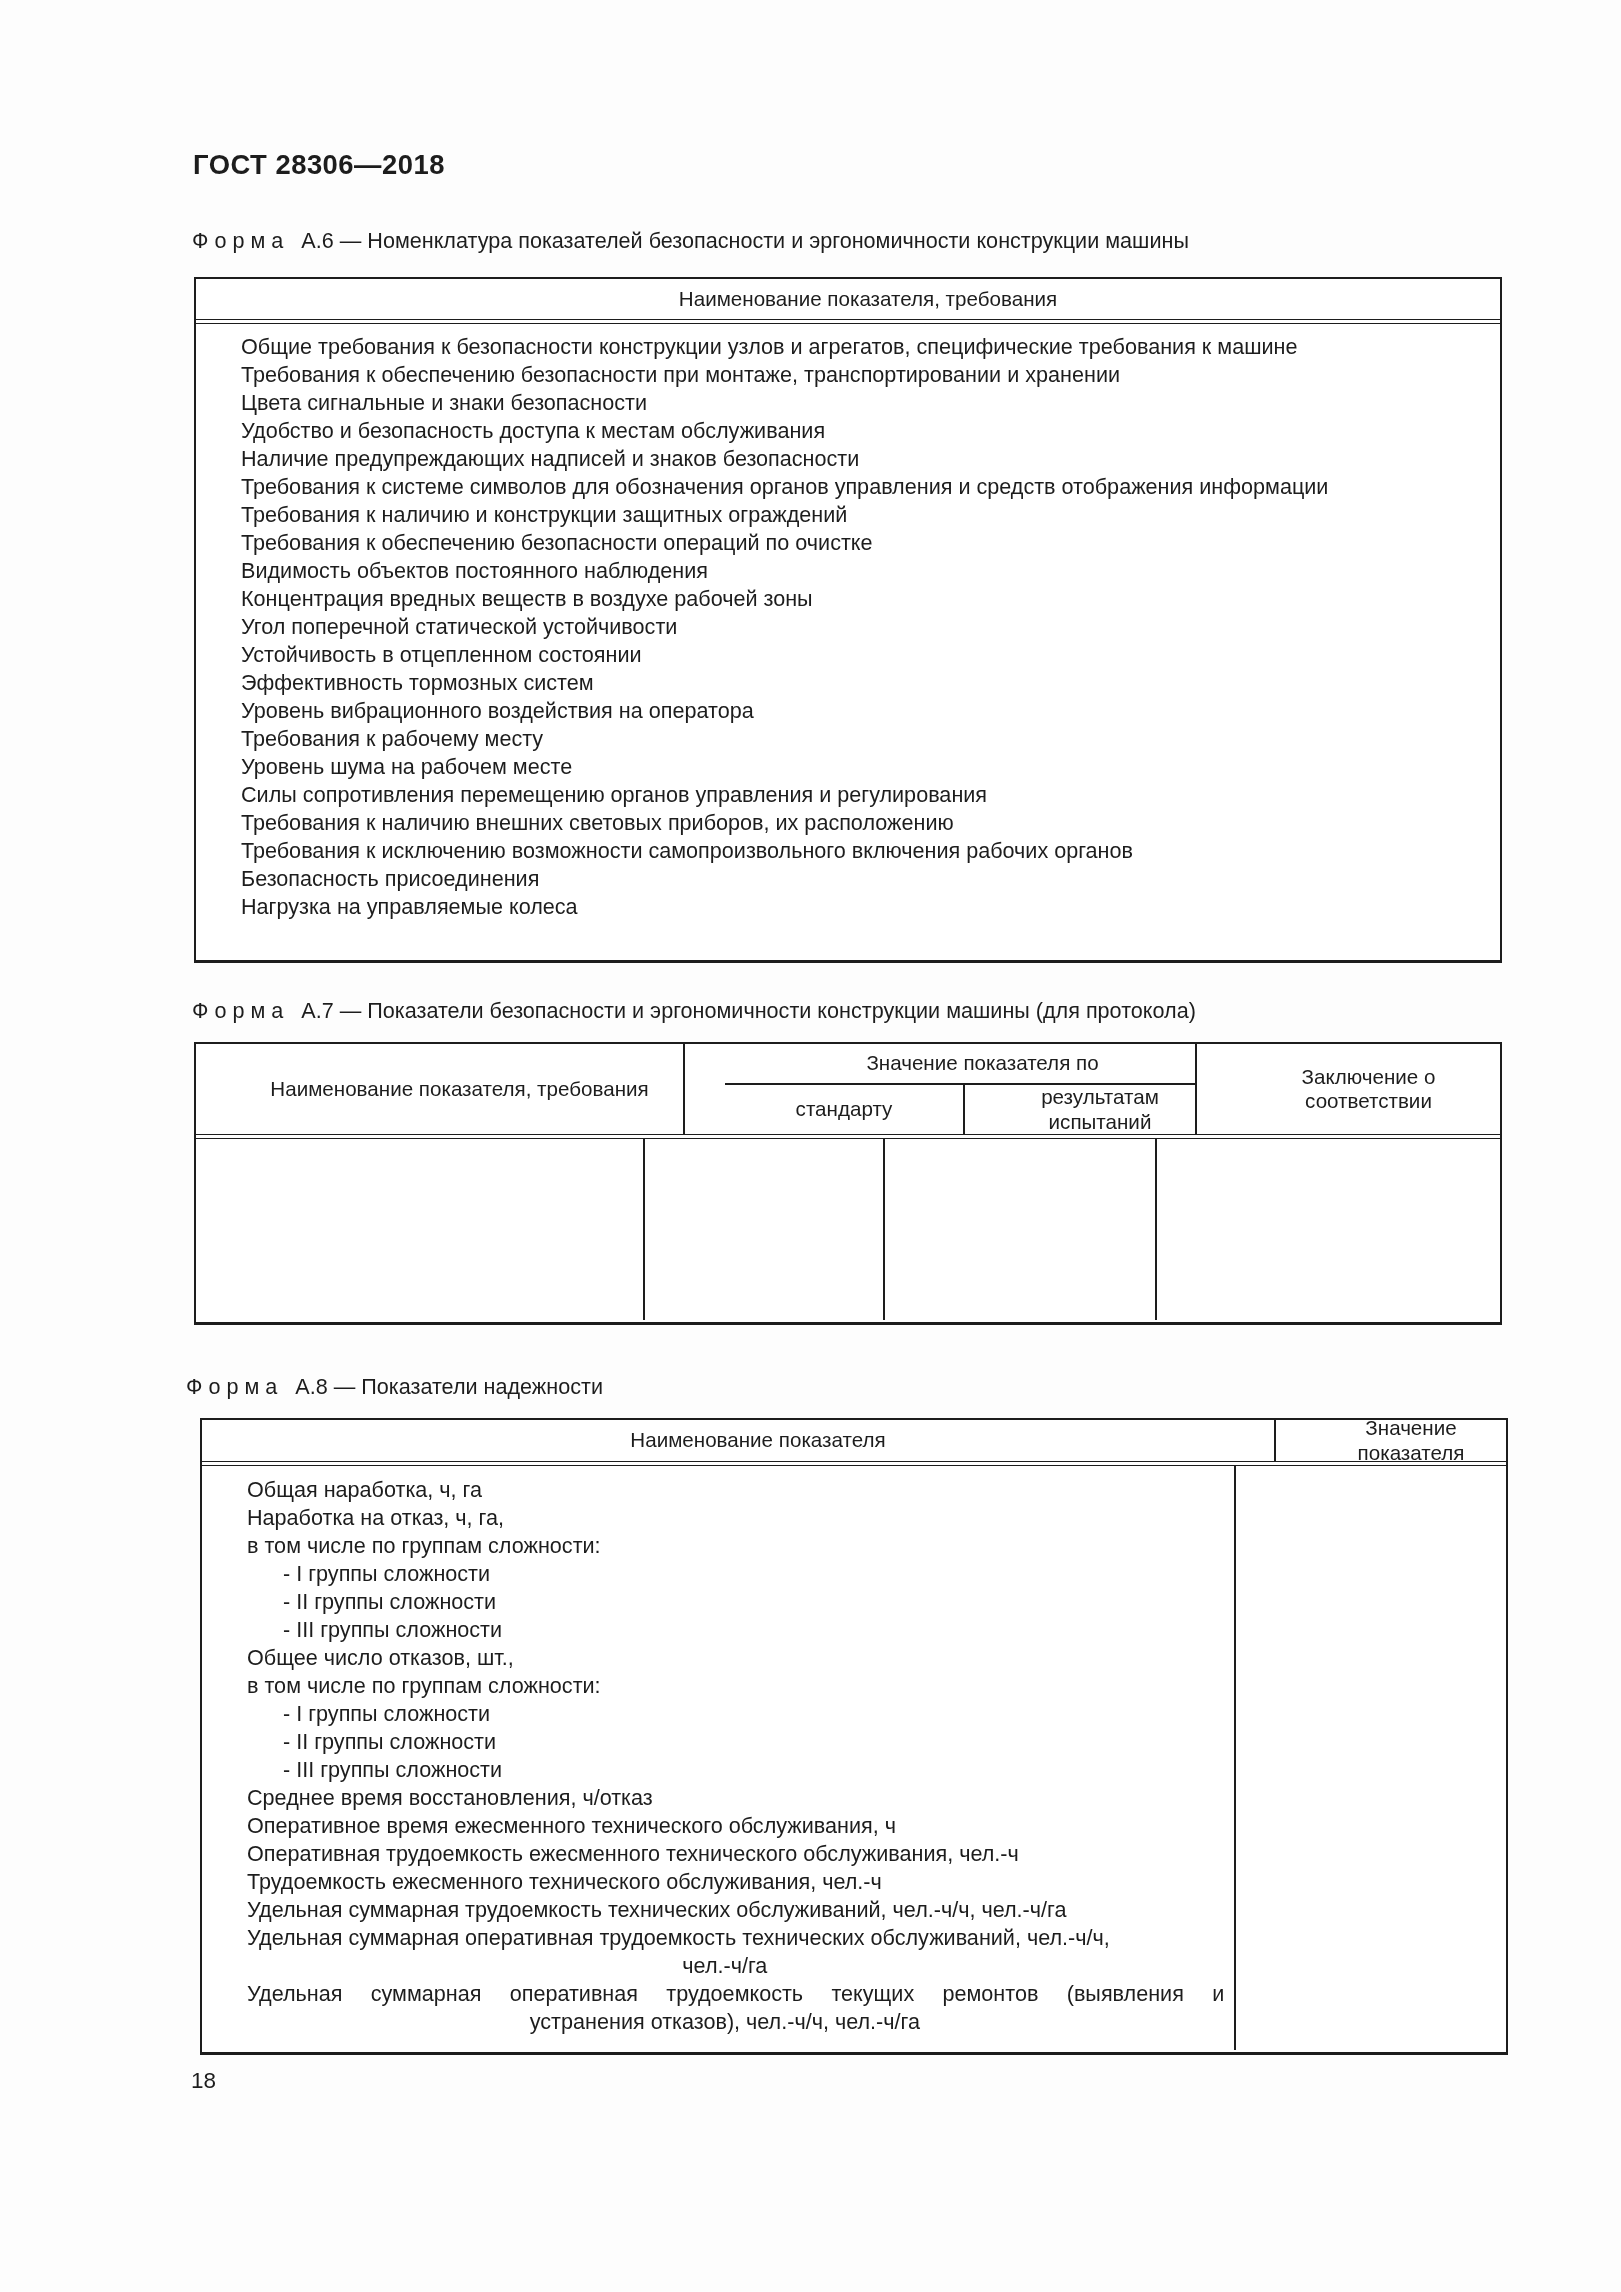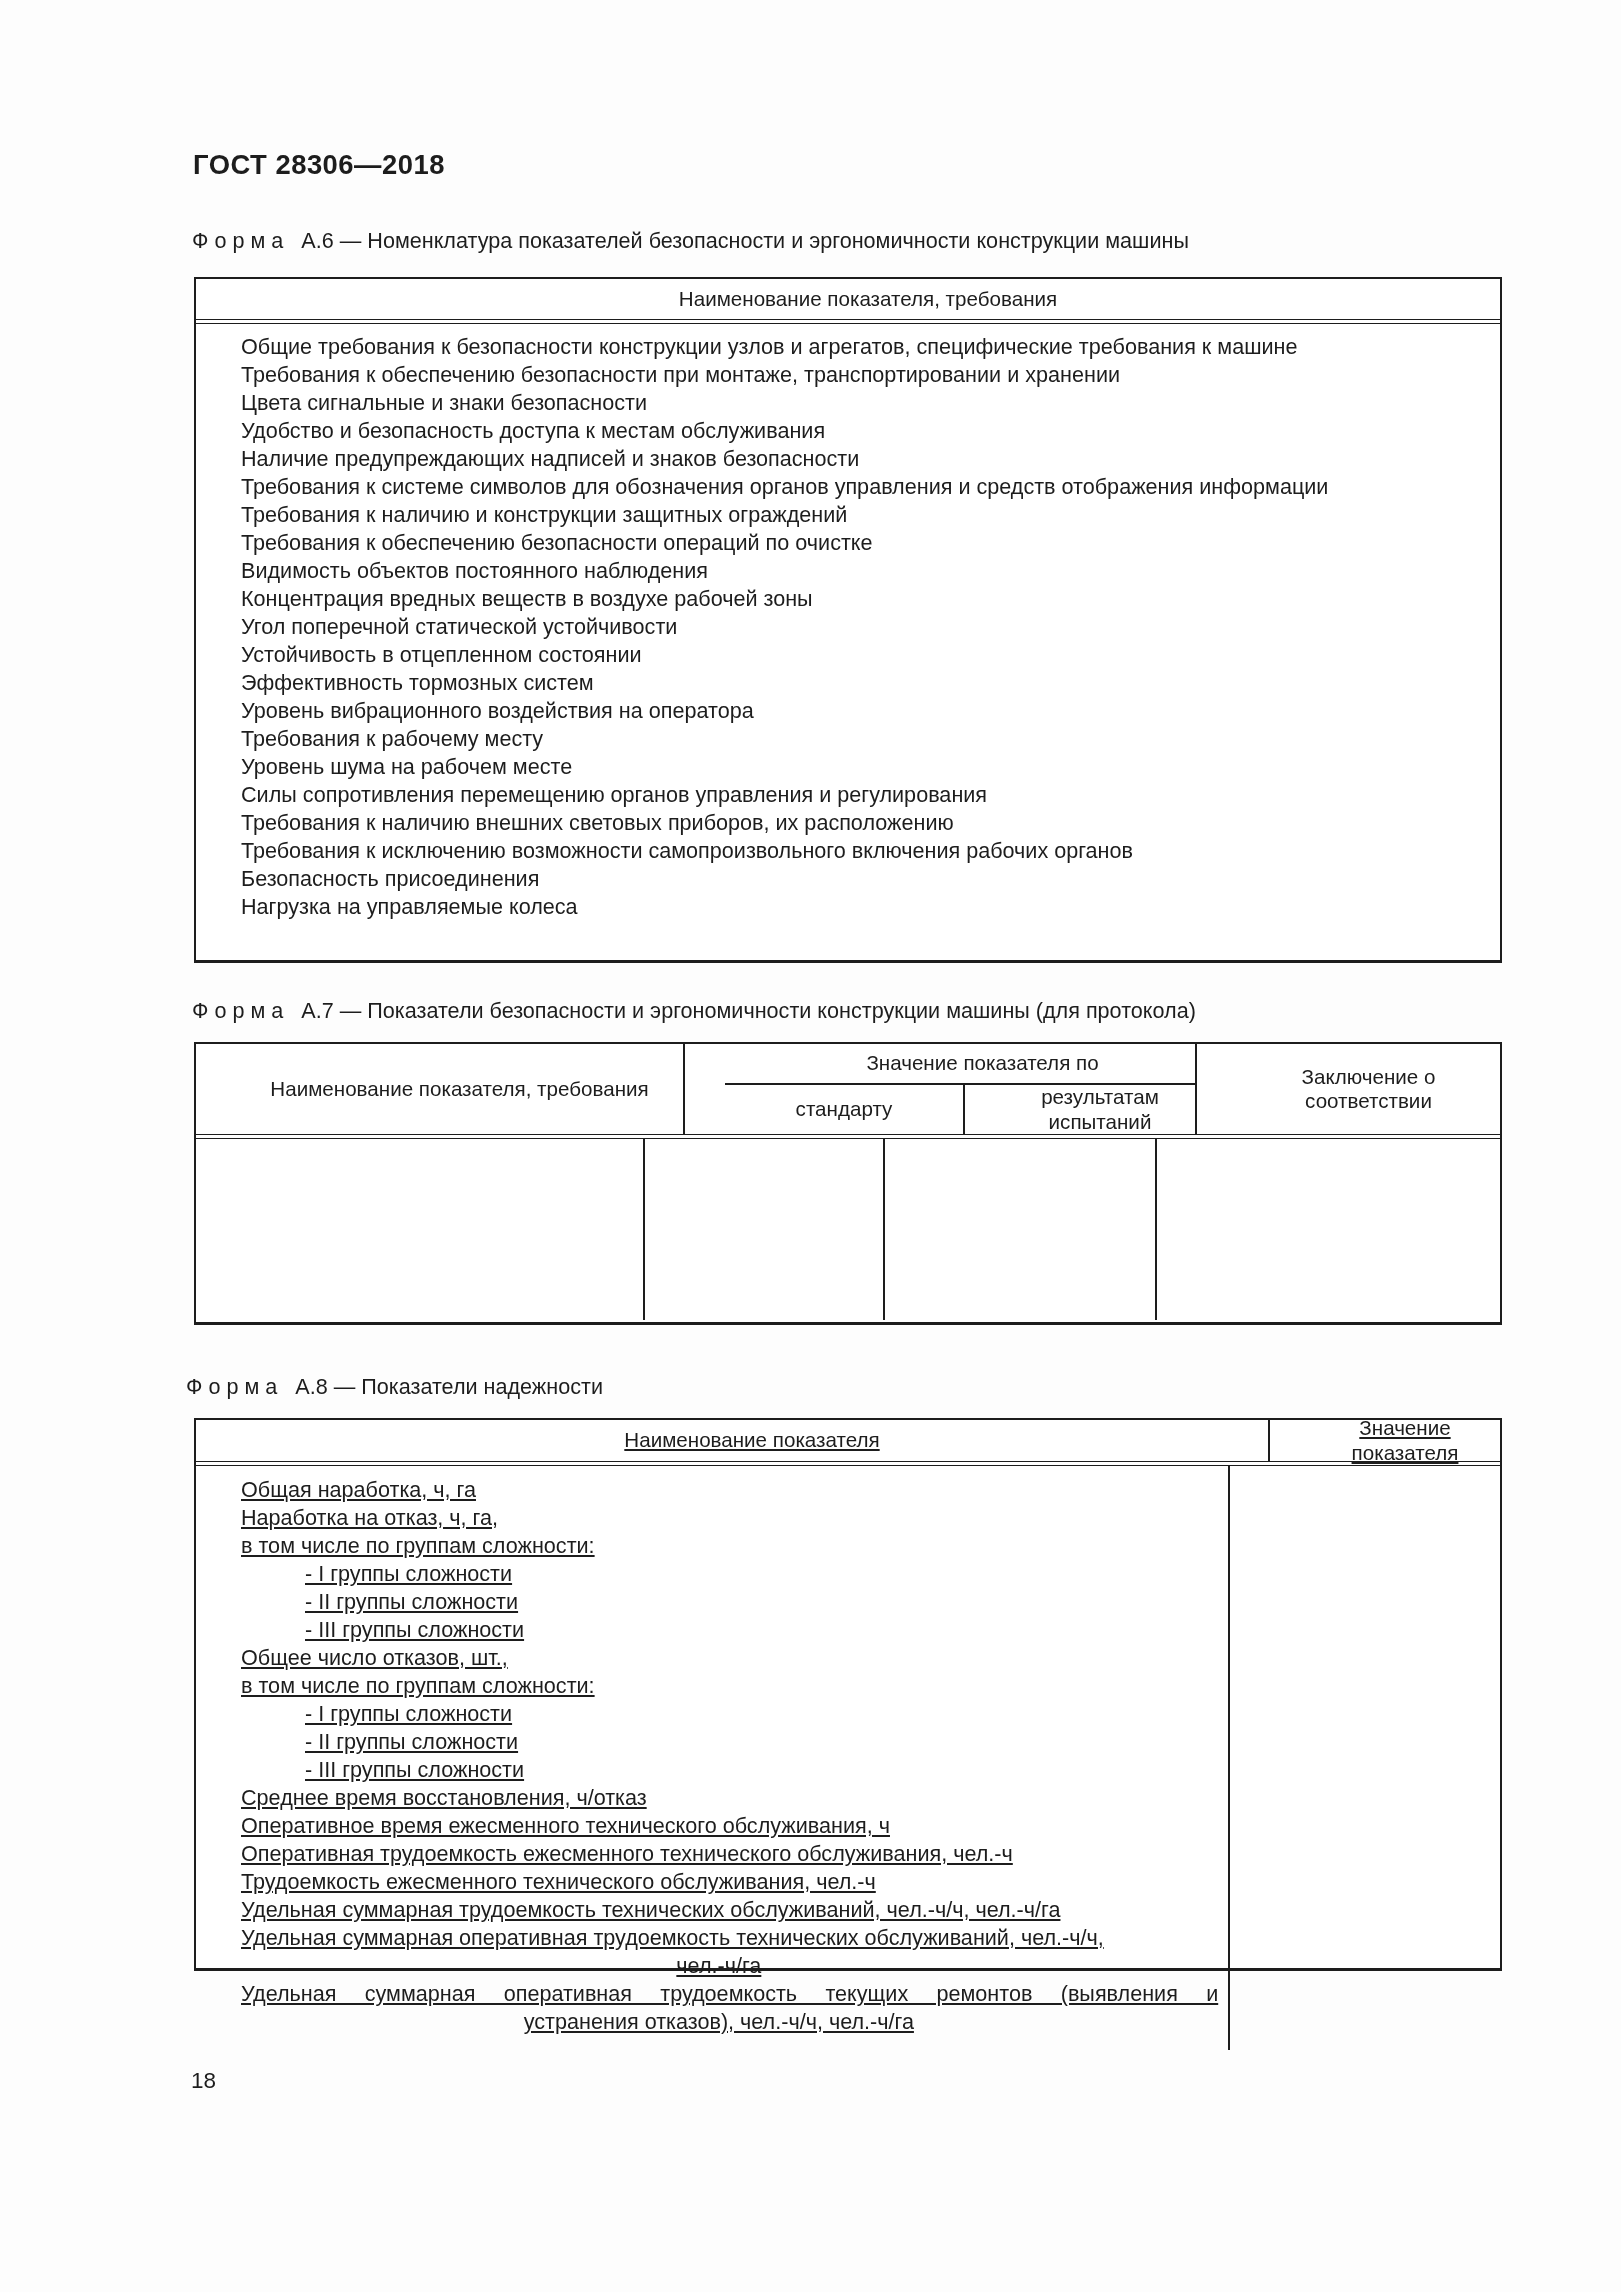--- a/index.html
+++ b/index.html
@@ -56,21 +56,21 @@
   .a6-body{
     height:634px;
     padding:8.8px 17.6px 0 0;
     font-size:21.6px;
     line-height:28px;
     overflow:hidden;
   }
 
   
   .r{padding-left:45px; white-space:nowrap;}
-  .r.dash{padding-left:81px;margin-left:28px;}
+  .r.dash{padding-left:81px;}
   .r.cont{padding-left:13.7px;text-align:center;}
   .r.just{
     white-space:normal;
     text-align:justify;
     text-align-last:justify;
     padding-right:9.8px;
   }
 
   
   .tbl-a7{left:194px; top:1042px; width:1308px; height:283px;}
@@ -83,21 +83,21 @@
   .a7-sub2{flex:1;}
   .a7-c3{flex:1;}
   .a7-body{display:flex; height:181px;}
   .a7-b{border-right:2px solid #1d1d1d;}
   .a7-b1{width:449px;}
   .a7-b2{width:240px;}
   .a7-b3{width:272px;}
   .a7-b4{flex:1; border-right:none;}
 
   
-  .tbl-a8{left:194px; top:1418px; width:1308px; height:553px;text-decoration:underline;}
+  .tbl-a8{left:200px; top:1418px; width:1308px; height:637px;}
   .a8-head{display:flex; height:41px;}
   .a8-h1{width:1034px; border-right:2px solid #1d1d1d;}
   .a8-h2{flex:1;}
   .a8-body{display:flex; height:584px;}
   .a8-left{
     width:1034px; border-right:2px solid #1d1d1d;
     padding-top:9.8px;
     font-size:21.6px;
     line-height:28px;
     overflow:hidden;

